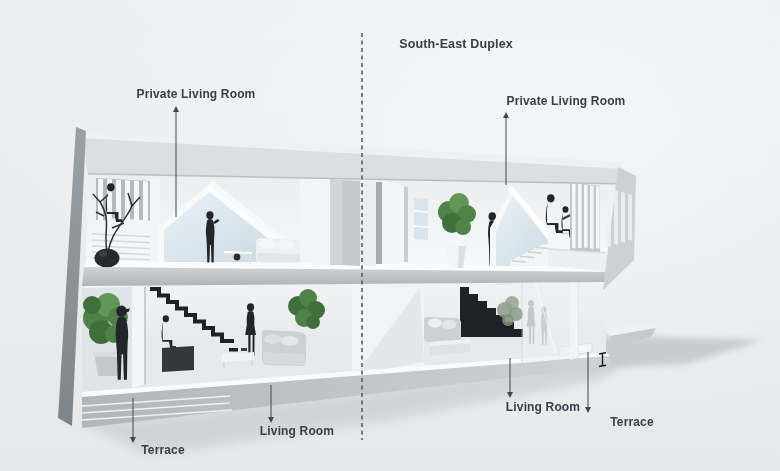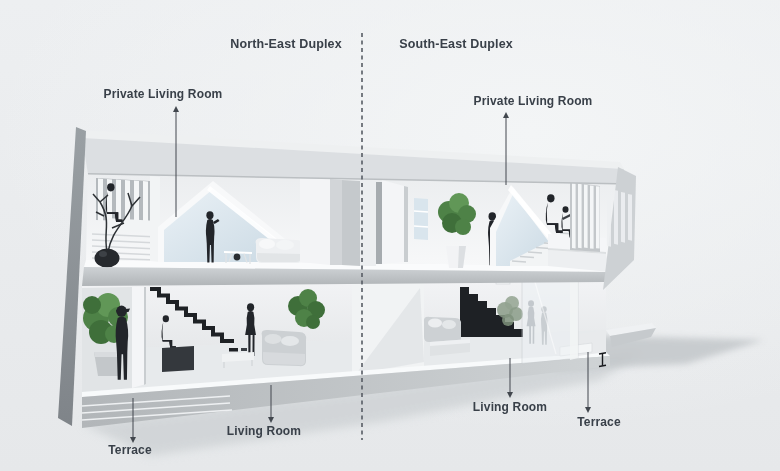--- a/index.html
+++ b/index.html
@@ -10,21 +10,21 @@
       linear-gradient(180deg, #edeff1 0%, var(--background-bottom) 100%);
     font-family:"Liberation Sans", sans-serif;
   }
   .stage svg{position:absolute;left:0;top:0;}
   .lbl{
     position:absolute;transform:translateX(-50%);
     font-weight:bold;color:var(--heading-text);
     white-space:nowrap;letter-spacing:.15px;user-select:none;
   }
   .lbl.title{font-size:12.5px;}
-  .lbl.callout{font-size:12px;}
+  .lbl.callout{font-size:12px;margin-left:33px;}
 </style>
 </head>
 <body>
 
 <div class="stage">
 
   <svg width="780" height="471" viewBox="0 0 780 471">
     <defs>
       <filter id="b5" x="-30%" y="-30%" width="160%" height="160%">
           <feGaussianBlur stdDeviation="5"></feGaussianBlur>
@@ -313,21 +313,20 @@
     <g style="fill:var(--leader-line)">
       <path d="M176,106 l-3,6 h6 Z"></path>
       <path d="M506,112 l-3,6 h6 Z"></path>
       <path d="M271,423 l-3,-6 h6 Z"></path>
       <path d="M133,443 l-3,-6 h6 Z"></path>
       <path d="M510,398 l-3,-6 h6 Z"></path>
       <path d="M588,413 l-3,-6 h6 Z"></path>
     </g>
   </svg>
 
-  <div class="lbl title" style="left:286px;top:37px;">North-East Duplex</div>
   <div class="lbl title" style="left:439px;top:37px;margin-left:17px;">South-East Duplex</div>
 
   <div class="lbl callout" style="left:163px;top:87px;">Private Living Room</div>
   <div class="lbl callout" style="left:533px;top:94px;">Private Living Room</div>
   <div class="lbl callout" style="left:264px;top:424px;">Living Room</div>
   <div class="lbl callout" style="left:130px;top:443px;">Terrace</div>
   <div class="lbl callout" style="left:510px;top:400px;">Living Room</div>
   <div class="lbl callout" style="left:599px;top:415px;">Terrace</div>
 
 </div>

